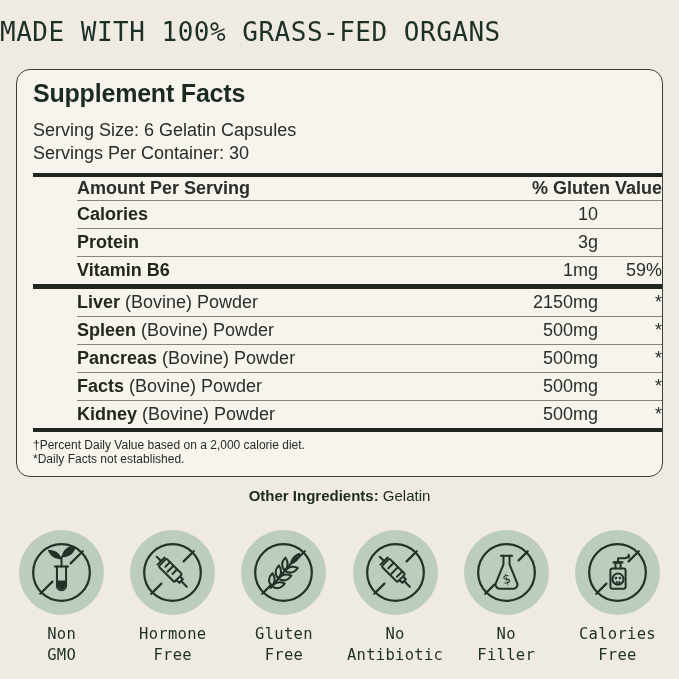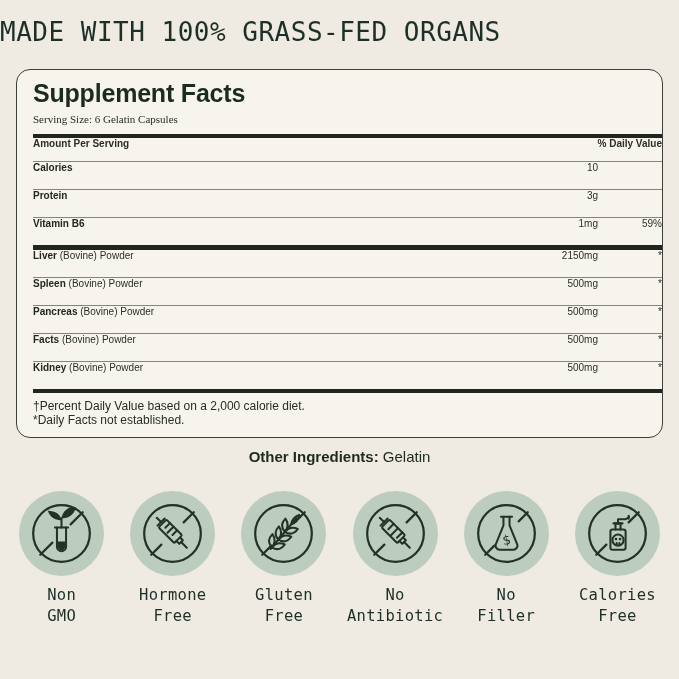--- a/index.html
+++ b/index.html
@@ -33,30 +33,31 @@
     padding: 10px 0 7px 16px;
     box-sizing: border-box;
   }
   .panel-title {
     font-size: 25px;
     font-weight: 700;
     letter-spacing: -0.2px;
     color: #1c2b21;
     line-height: 1.1;
   }
-  .serving { margin-top: 4px; font-size: 11px; line-height: 1.28; color: #272c26; font-family: Liberation Serif, serif; }
+  .serving { margin-top: 11px; font-size: 18px; line-height: 1.28; color: #272c26; }
 
   .bar { height: 4.5px; background: #20261f; }
   .bar.first { margin-top: 8px; }
 
   .row {
-    display: flex; align-items: flex-start;
+    display: flex; align-items: center;
     height: 27px;
-    font-size: 10px;
+    font-size: 18px;
     border-bottom: 1px solid #83857d;
+    margin-left: 44px;
   }
   .row.head { height: 23px; font-weight: 700; }
   .row.last { border-bottom: none; }
   .row .name b { font-weight: 700; color: #23281f; }
   .row .name span { font-weight: 400; }
   .amt { margin-left: auto; text-align: right; }
   .dv  { width: 64px; text-align: right; }
 
   .footnotes { padding: 6px 0 3px 0; font-size: 12px; line-height: 1.18; color: #272c26; }
 
@@ -99,27 +100,28 @@
 </style>
 </head>
 <body>
 
 <div class="headline mono">MADE WITH 100% GRASS-FED ORGANS</div>
 
 <div class="panel">
   <div class="panel-title">Supplement Facts</div>
   <div class="serving">
     <div>Serving Size: 6 Gelatin Capsules</div>
+    <div>Servings Per Container: 30</div>
   </div>
 
   <div class="bar first"></div>
 
   <div class="row head">
     <span class="name">Amount Per Serving</span>
-    <span class="amt">% Daily Value</span>
+    <span class="amt">% Gluten Value</span>
   </div>
 
   <div class="row">
     <span class="name"><b>Calories</b></span>
     <span class="amt">10</span>
     <span class="dv"></span>
   </div>
   <div class="row">
     <span class="name"><b>Protein</b></span>
     <span class="amt">3g</span>

